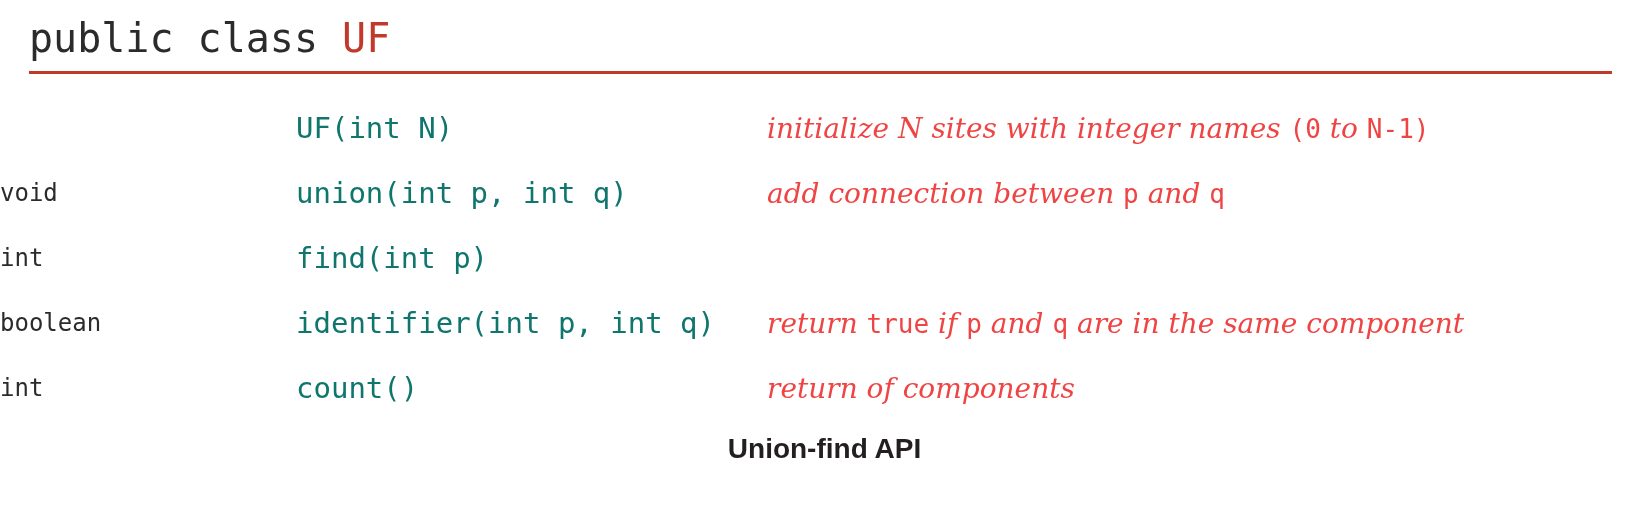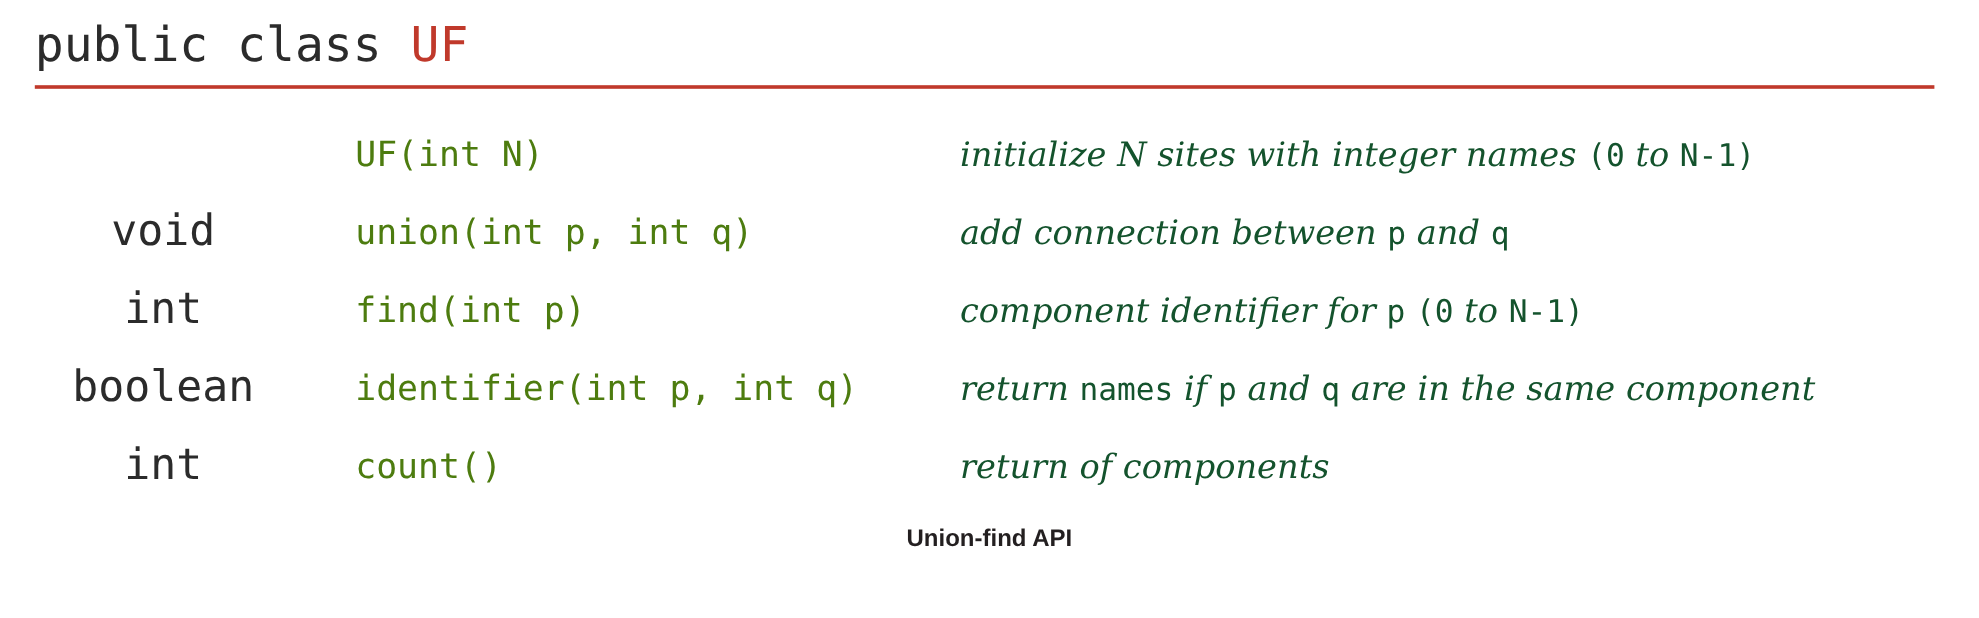--- a/index.html
+++ b/index.html
@@ -55,68 +55,68 @@
   }
   .method-row {
     position: relative;
     height: 65px;
   }
 
   .ret-type {
     position: absolute;
     left: 0;
     width: 272px;
-    text-align: center;
+    text-align: left;
     top: 9px;
     font-family: "DejaVu Sans Mono", monospace;
-    font-size: 36px;
+    font-size: 24px;
     line-height: 40px;
     color: #2b2b2b;
     white-space: pre;
   }
 
   .signature {
     position: absolute;
     left: 296px;
     top: 9px;
     font-family: "DejaVu Sans Mono", monospace;
     font-size: 29px;
     line-height: 40px;
-    color: #4d7c0f;
+    color: #0f766e;
     white-space: pre;
   }
 
   .description {
     position: absolute;
-    left: 800px;
+    left: 767px;
     top: 11px;
     font-family: "DejaVu Serif", serif;
     font-style: italic;
     font-size: 28px;
     line-height: 38px;
-    color: #14532d;
+    color: #ef4444;
     white-space: pre;
   }
   
   .description .code {
     font-family: "DejaVu Sans Mono", monospace;
     font-style: normal;
     font-size: 26px;
   }
 
   
   .caption {
     position: absolute;
     left: 0;
     top: 434px;
     width: 1649px;
     text-align: center;
     font-family: "Liberation Sans", sans-serif;
     font-weight: bold;
-    font-size: 20px;
+    font-size: 28px;
     line-height: 30px;
     color: #231f20;
   }
 </style>
 </head>
 <body>
 
 <div class="api-figure">
 
   <div class="class-header"><span>public class </span><span class="class-name">UF</span></div>
@@ -130,26 +130,25 @@
         <div class="description"><span>initialize N sites with integer names </span><span class="code">(0</span><span> to </span><span class="code">N-1)</span></div>
       </div>
       <div class="method-row">
         <div class="ret-type">void</div>
         <div class="signature">union(int p, int q)</div>
         <div class="description"><span>add connection between </span><span class="code">p</span><span> and </span><span class="code">q</span></div>
       </div>
       <div class="method-row">
         <div class="ret-type">int</div>
         <div class="signature">find(int p)</div>
-        <div class="description"><span>component identifier for </span><span class="code">p</span><span> </span><span class="code">(0</span><span> to </span><span class="code">N-1)</span></div>
       </div>
       <div class="method-row">
         <div class="ret-type">boolean</div>
         <div class="signature">identifier(int p, int q)</div>
-        <div class="description"><span>return </span><span class="code">names</span><span> if </span><span class="code">p</span><span> and </span><span class="code">q</span><span> are in the same component</span></div>
+        <div class="description"><span>return </span><span class="code">true</span><span> if </span><span class="code">p</span><span> and </span><span class="code">q</span><span> are in the same component</span></div>
       </div>
       <div class="method-row">
         <div class="ret-type">int</div>
         <div class="signature">count()</div>
         <div class="description"><span>return of components</span></div>
       </div>
     </div>
 
   <div class="caption">Union-find API</div>
 

